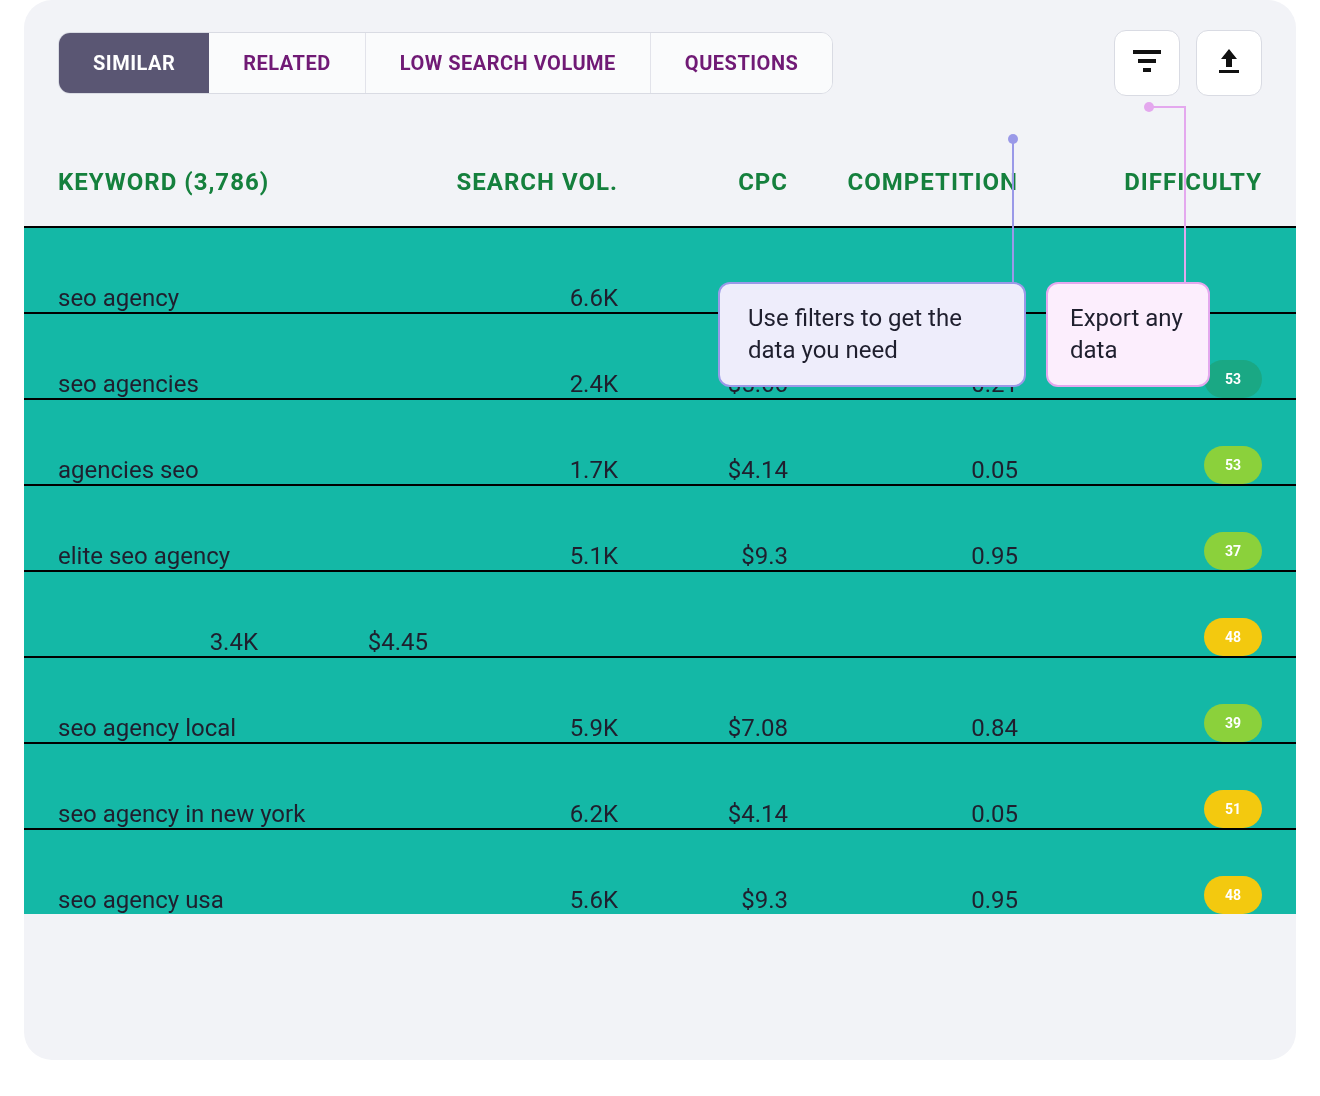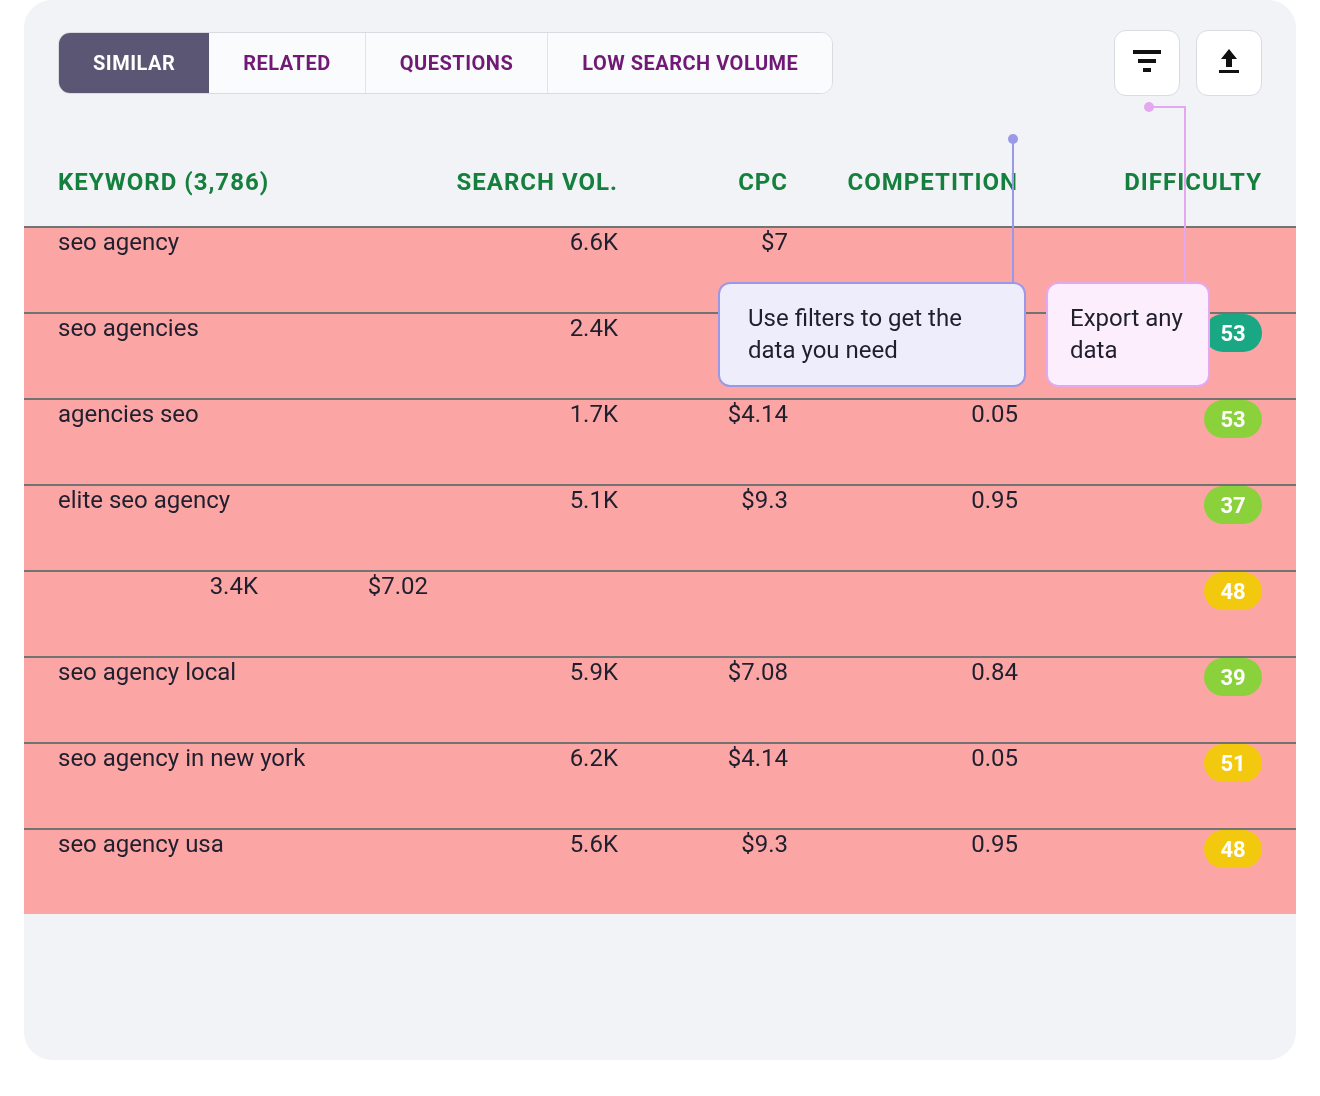--- a/index.html
+++ b/index.html
@@ -74,42 +74,42 @@
     letter-spacing: 1px;
     color: #15803d;
   }
   .col-keyword { flex: 0 0 360px; text-align: left; }
   .col-vol { flex: 0 0 200px; text-align: right; }
   .col-cpc { flex: 0 0 170px; text-align: right; }
   .col-comp { flex: 0 0 230px; text-align: right; }
   .col-diff { flex: 1; text-align: right; }
   .row {
     display: flex;
-    align-items: flex-start;
+    align-items: flex-end;
     padding: 0 34px;
     height: 86px;
-    border-top: 2px solid #737373;
-    background: #fca5a5;
+    border-top: 2px solid #000000;
+    background: #14b8a6;
     font-size: 24px;
     color: #1f1f2e;
   }
   .row .col-keyword { font-weight: 400; }
   .row .col-vol,
   .row .col-cpc,
   .row .col-comp { font-weight: 400; }
   .diff-pill {
     display: inline-flex;
     align-items: center;
     justify-content: center;
     min-width: 58px;
     height: 38px;
     border-radius: 20px;
     color: #fff;
     font-weight: 700;
-    font-size: 22px;
+    font-size: 14px;
     padding: 0 14px;
     float: right;
   }
   
   .tooltip {
     position: absolute;
     border-radius: 12px;
     padding: 18px 22px;
     font-size: 24px;
     line-height: 1.35;
@@ -154,22 +154,22 @@
 </style>
 </head>
 <body>
 
 <div class="panel">
 
   <div class="topbar">
     <div class="tabs">
       <div class="tab active">SIMILAR</div>
       <div class="tab">RELATED</div>
+      <div class="tab">LOW SEARCH VOLUME</div>
       <div class="tab">QUESTIONS</div>
-      <div class="tab">LOW SEARCH VOLUME</div>
     </div>
     <div class="topbar-spacer"></div>
     <div class="icon-btn">
       <span>
         <svg width="28" height="22" viewBox="0 0 28 22">
           <rect x="0" y="0" width="28" height="4" fill="#111"></rect>
           <rect x="5" y="9" width="18" height="4" fill="#111"></rect>
           <rect x="10" y="18" width="8" height="4" fill="#111"></rect>
         </svg>
       </span>
@@ -222,21 +222,21 @@
           <div class="col-keyword">elite seo agency</div>
           <div class="col-vol">5.1K</div>
           <div class="col-cpc">$9.3</div>
           <div class="col-comp">0.95</div>
           <div class="col-diff">
             <span class="diff-pill" style="background: rgb(139, 209, 59);">37</span>
           </div>
         </div>
         <div class="row">
           <div class="col-vol">3.4K</div>
-          <div class="col-cpc">$7.02</div>
+          <div class="col-cpc">$4.45</div>
           <div class="col-diff">
             <span class="diff-pill" style="background: rgb(243, 201, 15);">48</span>
           </div>
         </div>
         <div class="row">
           <div class="col-keyword">seo agency local</div>
           <div class="col-vol">5.9K</div>
           <div class="col-cpc">$7.08</div>
           <div class="col-comp">0.84</div>
           <div class="col-diff">

